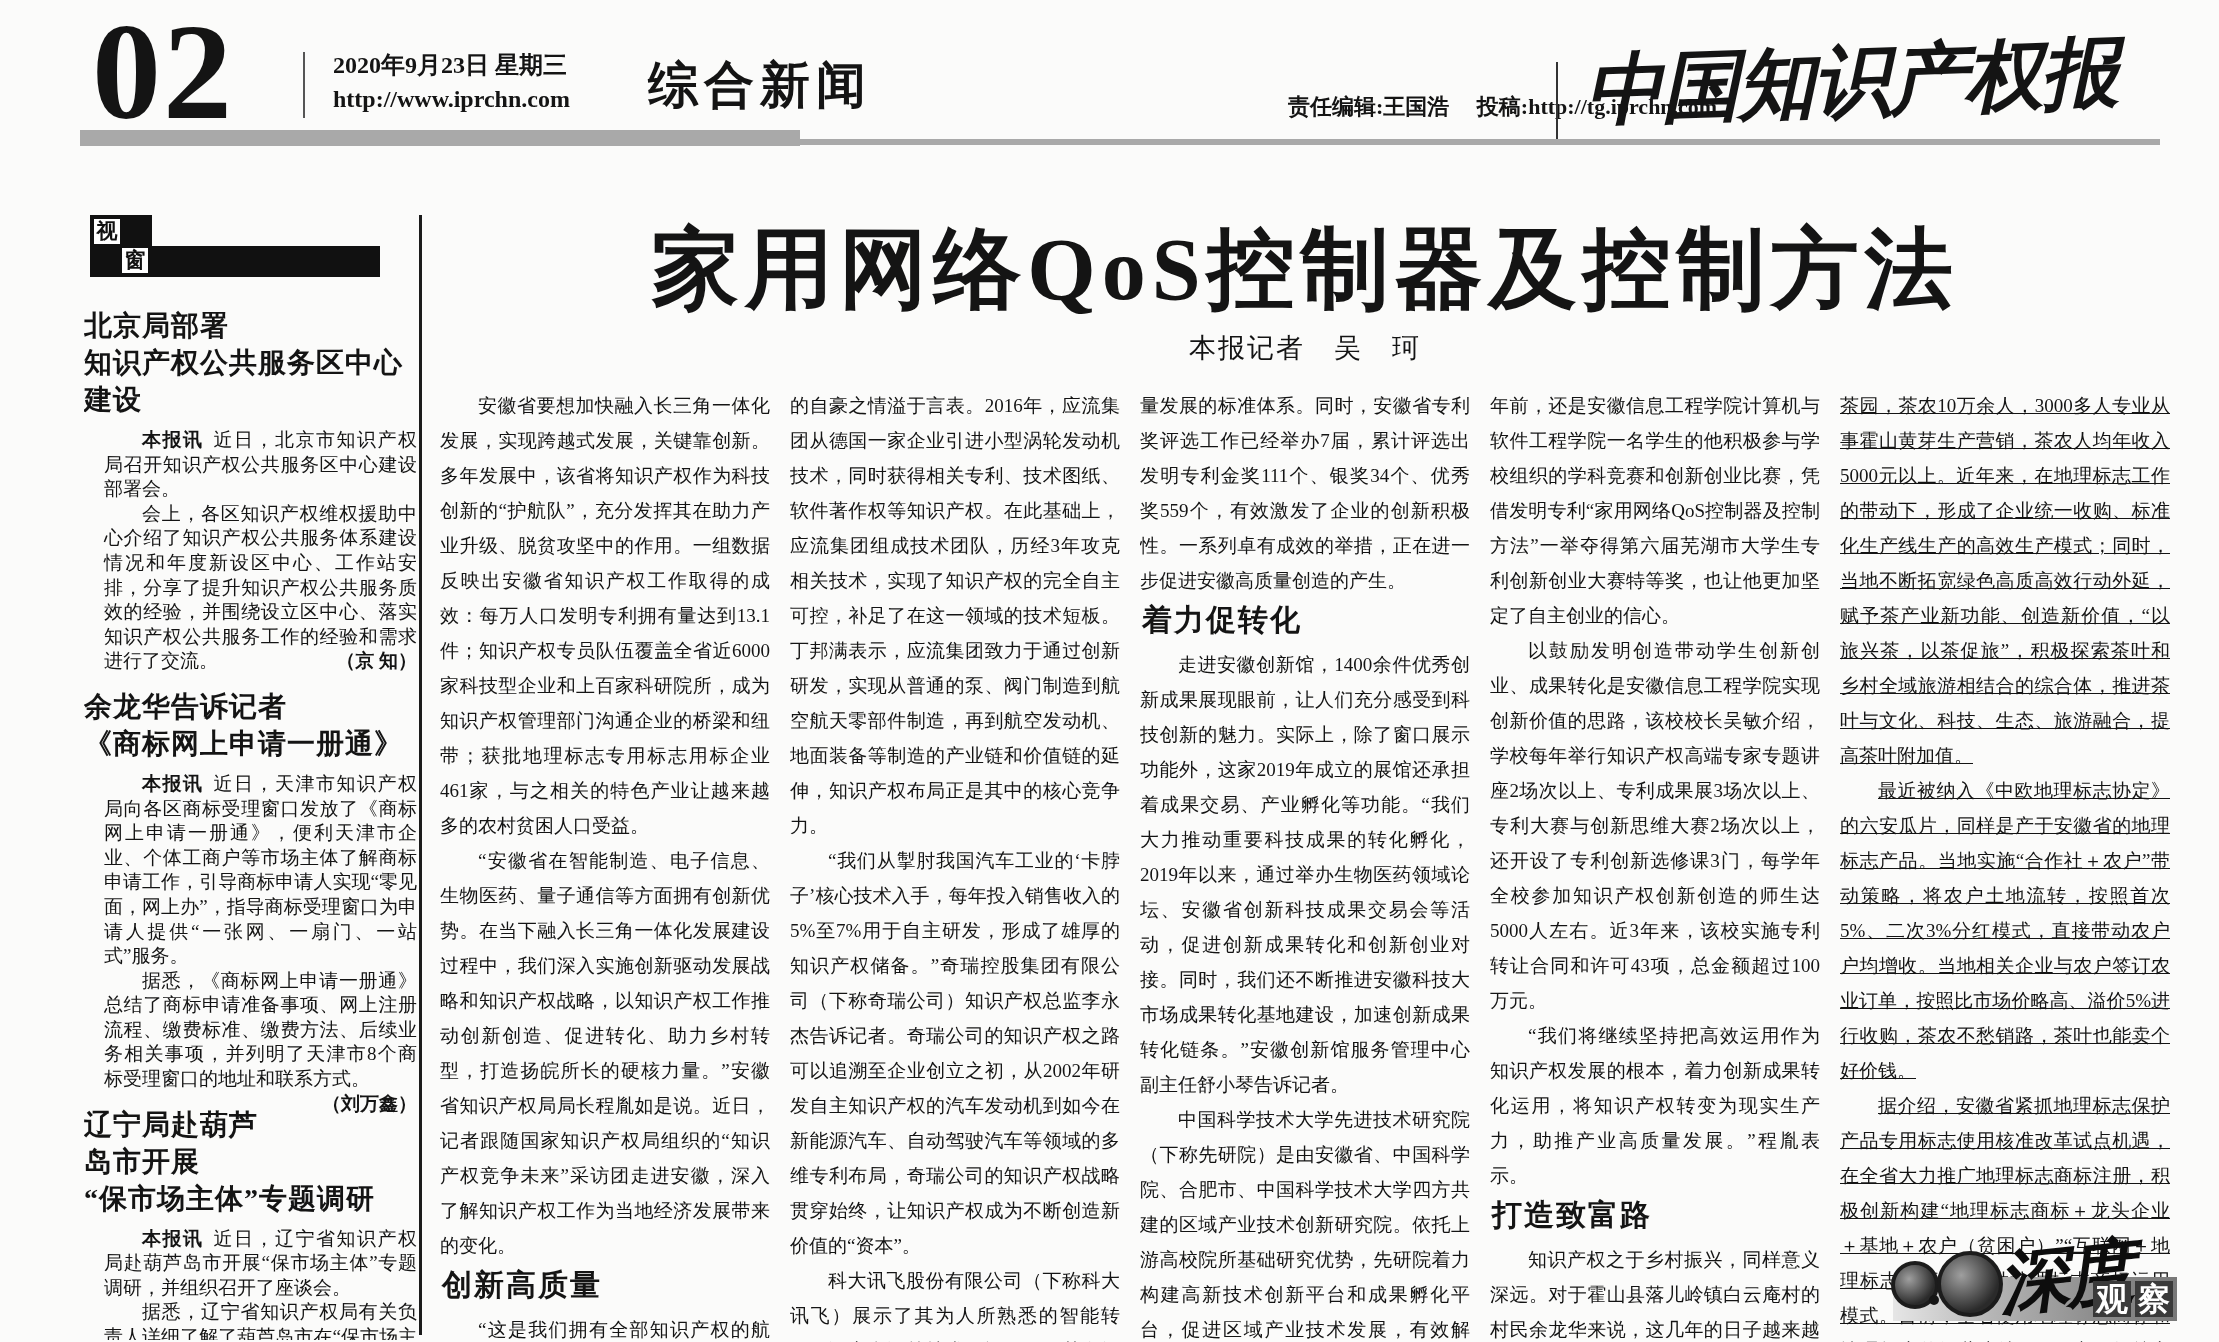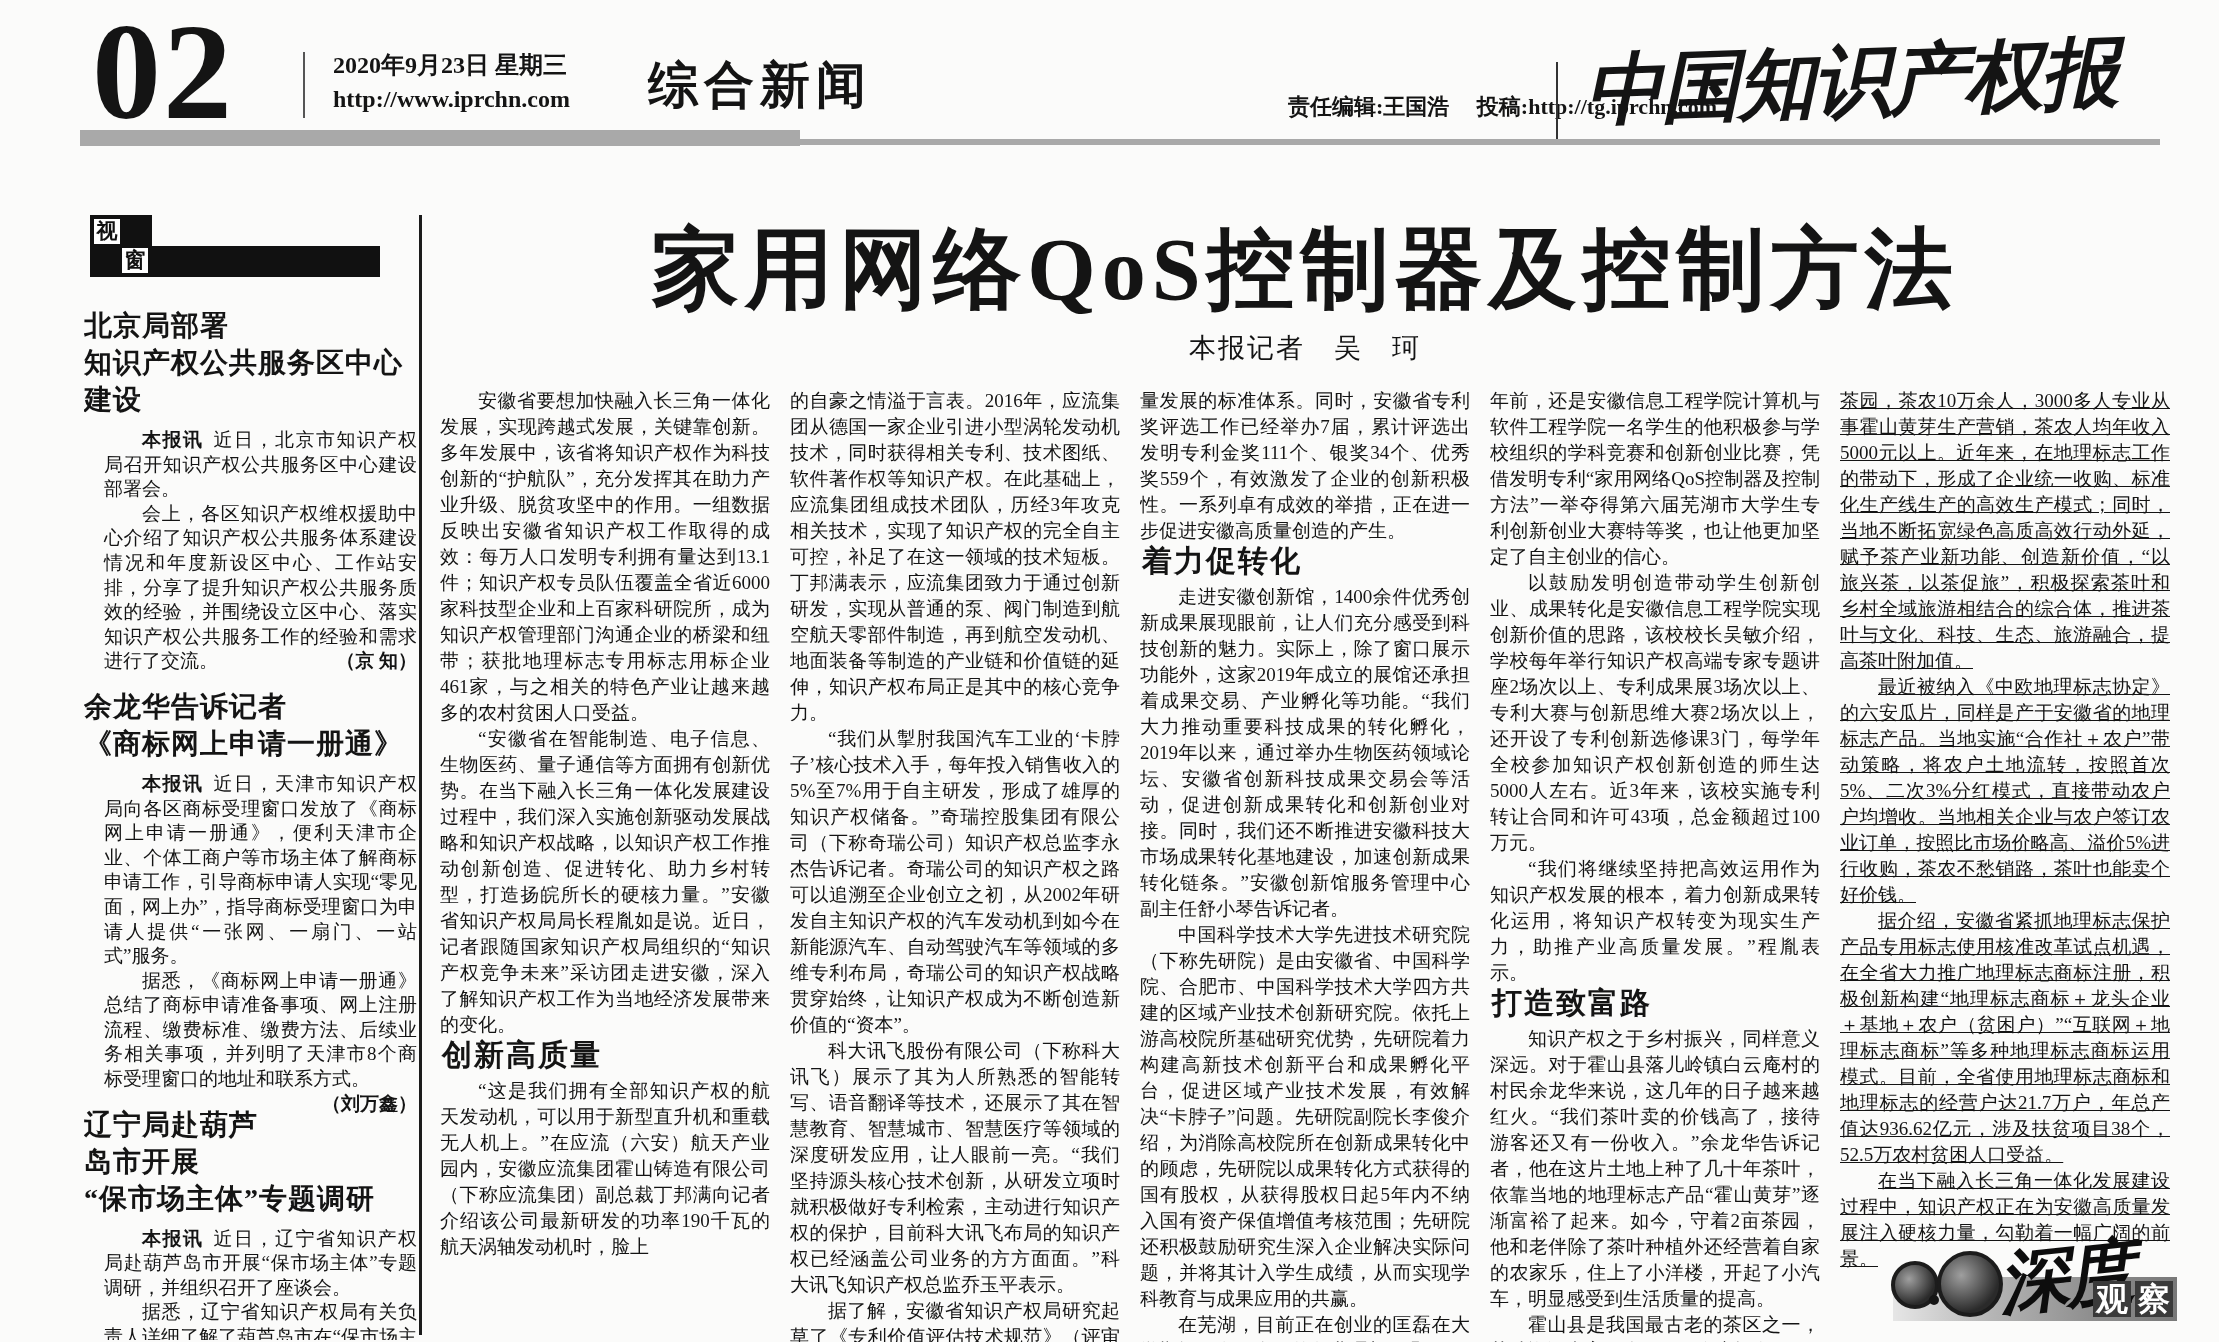--- a/index.html
+++ b/index.html
@@ -44,21 +44,21 @@
 
   
   .headline{
     position:absolute;left:440px;top:210px;width:1730px;text-align:center;
     font-size:88px;font-weight:900;letter-spacing:6px;white-space:nowrap;
   }
   .byline{position:absolute;left:440px;top:330px;width:1730px;text-align:center;
     font-size:27px;font-weight:normal;letter-spacing:2px;}
   .bodycol{
     position:absolute;top:388px;width:330px;height:954px;overflow:hidden;
-    font-size:19px;line-height:26px;text-align:justify;
+    font-size:19px;line-height:35px;text-align:justify;
   }
   .bodycol p{margin:0;}
   .bodycol p.para{text-indent:2em;}
   .bodycol h4{
     margin:4px 0 10px 2px;font-size:30px;font-weight:900;letter-spacing:2px;
     font-family:"Liberation Sans","DejaVu Sans",sans-serif;
   }
   .c0{left:440px;} .c1{left:790px;} .c2{left:1140px;} .c3{left:1490px;} .c4{left:1840px;text-decoration:underline;}
 
   

